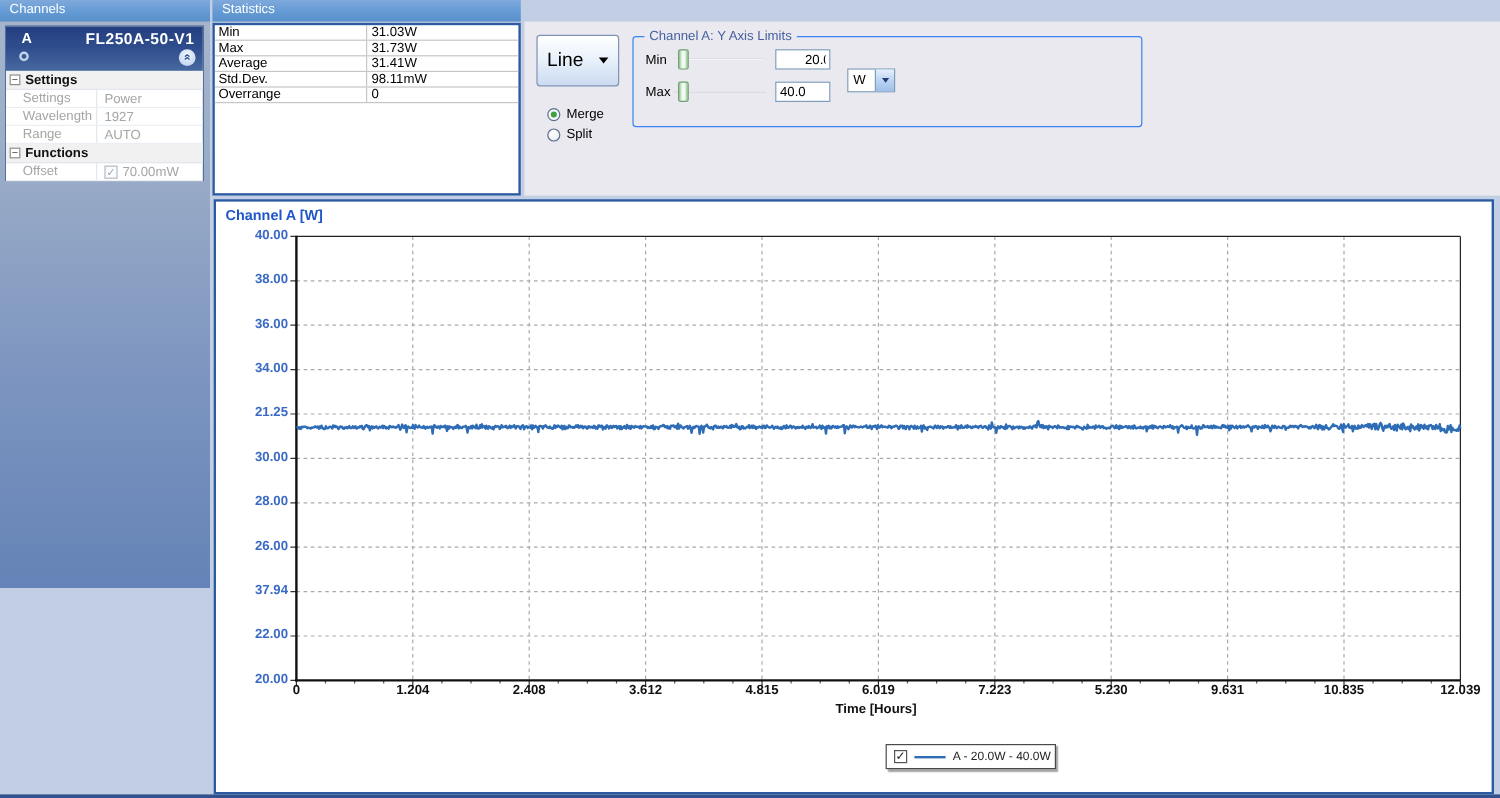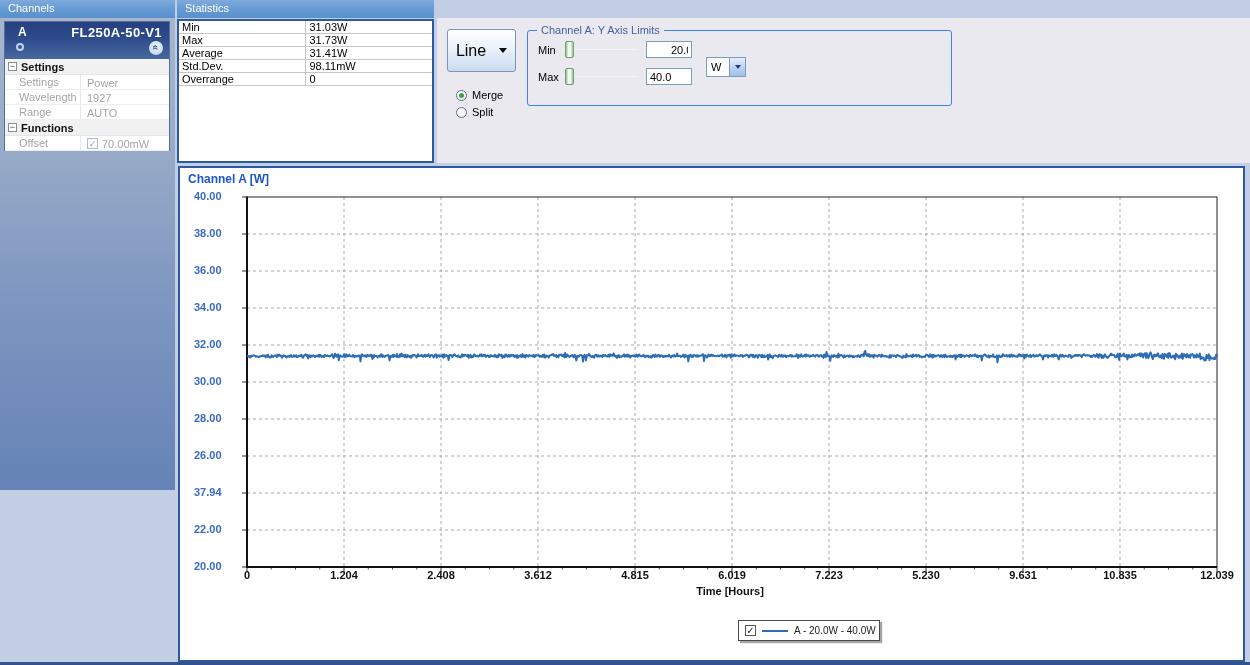--- a/index.html
+++ b/index.html
@@ -78,21 +78,21 @@
   .radio-row { position:absolute; left:19px; display:flex; align-items:center; gap:5px; font-size:11px; color:#000; }
   .radio { width:11px; height:11px; border:1px solid #5F7190; border-radius:50%;
     background:radial-gradient(circle at 40% 35%, #fff 0%, #E8ECF2 100%); position:relative; }
   .radio.on::after { content:""; position:absolute; left:2px; top:2px; width:5px; height:5px;
     border-radius:50%; background:#3FA03F; }
 
   
   #chart-panel { position:absolute; left:178px; top:166px; width:1067px; height:496px;
     background:#fff; border:2px solid #2B5AA0; }
   .chart-title { position:absolute; left:8px; top:4px; font-size:12px; font-weight:bold; color:#1E56C8; }
-  .y-label { position:absolute; left:14px; width:46px; 
+  .y-label { position:absolute; left:14px; width:46px; text-align:right;
     font-size:11px; font-weight:bold; color:#3A6AC4; }
   .x-label { position:absolute; top:401px; transform:translateX(-50%);
     font-size:11px; font-weight:bold; color:#111; white-space:nowrap; }
   .xaxis-title { position:absolute; left:550px; top:417px; transform:translateX(-50%);
     font-size:11px; font-weight:bold; color:#111; }
   #plot-svg { position:absolute; left:59px; top:27px; }
   #legend-box { position:absolute; left:558px; top:452px; width:142px; height:21px;
     background:#fff; border:1px solid #4A4A4A; box-shadow:2px 2px 1px rgba(90,90,90,.55);
     display:flex; align-items:center; gap:6px; padding:0 6px; }
   .lcheck { width:11px; height:11px; border:1px solid #555; background:#fff;
@@ -222,21 +222,21 @@
   </div>
 </div>
 
 <div id="chart-panel">
   <div class="chart-title">Channel A [W]</div>
   <div id="y-labels">
       <div class="y-label" style="top:22px">40.00</div>
       <div class="y-label" style="top:59px">38.00</div>
       <div class="y-label" style="top:96px">36.00</div>
       <div class="y-label" style="top:133px">34.00</div>
-      <div class="y-label" style="top:170px">32.00</div>
+      <div class="y-label" style="top:170px">21.25</div>
       <div class="y-label" style="top:207px">30.00</div>
       <div class="y-label" style="top:244px">28.00</div>
       <div class="y-label" style="top:281px">26.00</div>
       <div class="y-label" style="top:318px">37.94</div>
       <div class="y-label" style="top:355px">22.00</div>
       <div class="y-label" style="top:392px">20.00</div>
     </div>
   <svg id="plot-svg" width="982" height="384">
       <line x1="105" y1="2" x2="105" y2="372" stroke="#A6AAB0" stroke-width="1" stroke-dasharray="3 3"></line>
       <line x1="202" y1="2" x2="202" y2="372" stroke="#A6AAB0" stroke-width="1" stroke-dasharray="3 3"></line>

